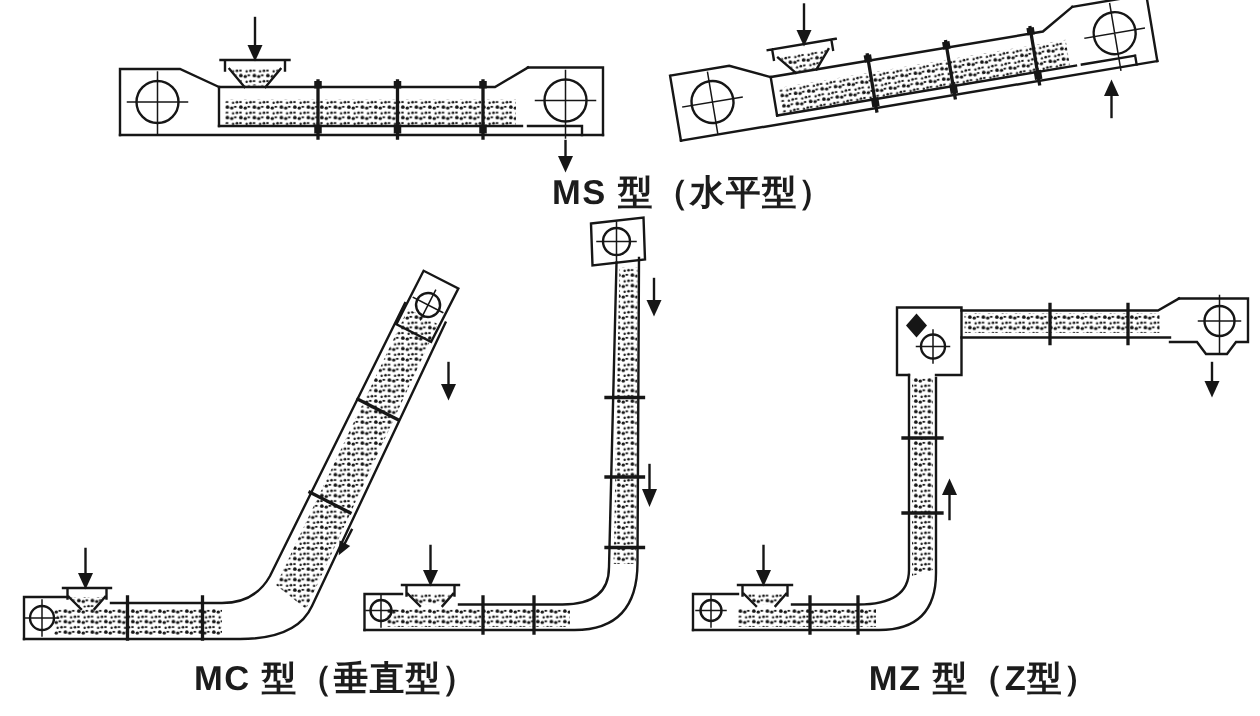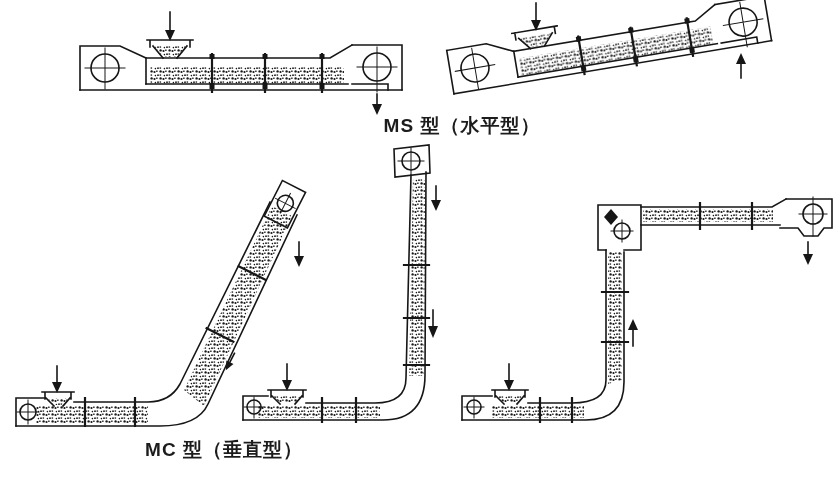--- a/index.html
+++ b/index.html
@@ -1,19 +1,19 @@
 <!DOCTYPE html>
 <html><head>
 <meta charset="utf-8">
 <style>
   html,body{margin:0;padding:0;background:#ffffff;}
   .page{position:relative;width:840px;height:477px;background:#ffffff;overflow:hidden;
         font-family:"Liberation Sans","DejaVu Sans",sans-serif;}
   .fig-label{position:absolute;width:260px;text-align:center;color:#1c1c1c;
-             font-size:19px;font-weight:bold;letter-spacing:1px;white-space:nowrap;}
+             font-size:23px;font-weight:bold;letter-spacing:1px;white-space:nowrap;}
   .lbl-ms{left:332px;top:113px;}
   .lbl-mc{left:94px;top:437px;}
   .lbl-mz{left:526px;top:437px;}
   svg{position:absolute;left:0;top:0;}
 </style>
 </head>
 <body>
 
 <div class="page">
 
@@ -200,14 +200,15 @@
         <g>
           <path d="M808,242 V254"></path>
             <polygon points="803,254 813,254 808,265" fill="#161616" stroke="none"></polygon>
         </g>
       </g>
     </g>
   </svg>
 
   <div class="fig-label lbl-ms">MS 型（水平型）</div>
   <div class="fig-label lbl-mc">MC 型（垂直型）</div>
+  <div class="fig-label lbl-mz">MZ 型（Z型）</div>
 
 </div>
 
 </body></html>

